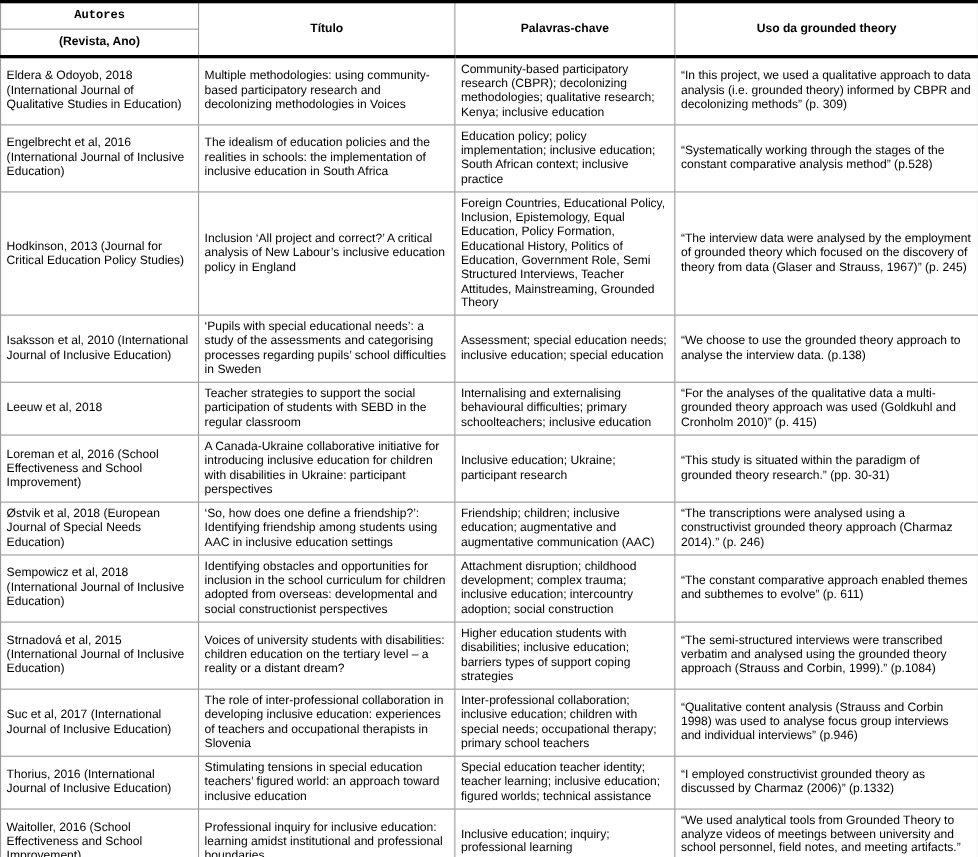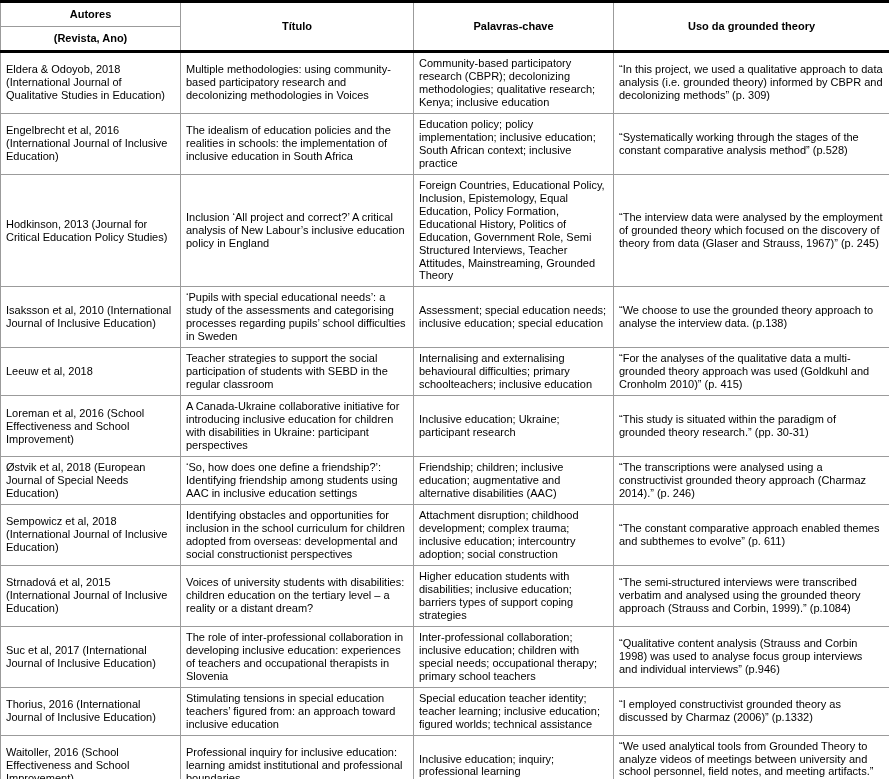--- a/index.html
+++ b/index.html
@@ -39,20 +39,21 @@
     vertical-align: middle;
     padding: 4px 5px;
     background: #ffffff;
   }
   thead th.autores-th { padding: 0; }
   .autores-th .hdr-line {
     padding: 5px 4px;
   }
   .autores-th .hdr-line1 {
     border-bottom: 1px solid #9b9b9b;
+    font-family: Liberation Mono, monospace;
   }
   tbody td {
     border: 1px solid #9b9b9b;
     vertical-align: middle;
     text-align: left;
     padding: 4px 6px 4px 5px;
     word-wrap: break-word;
   }
 </style>
 </head>
@@ -110,21 +111,21 @@
       </tr>
       <tr>
         <td>Loreman et al, 2016 (School Effectiveness and School Improvement)</td>
         <td>A Canada-Ukraine collaborative initiative for introducing inclusive education for children with disabilities in Ukraine: participant perspectives</td>
         <td>Inclusive education; Ukraine; participant research</td>
         <td>“This study is situated within the paradigm of grounded theory research.” (pp. 30-31)</td>
       </tr>
       <tr>
         <td>Østvik et al, 2018 (European Journal of Special Needs Education)</td>
         <td>‘So, how does one define a friendship?’: Identifying friendship among students using AAC in inclusive education settings</td>
-        <td>Friendship; children; inclusive education; augmentative and alternative disabilities (AAC)</td>
+        <td>Friendship; children; inclusive education; augmentative and augmentative communication (AAC)</td>
         <td>“The transcriptions were analysed using a constructivist grounded theory approach (Charmaz 2014).” (p. 246)</td>
       </tr>
       <tr>
         <td>Sempowicz et al, 2018 (International Journal of Inclusive Education)</td>
         <td>Identifying obstacles and opportunities for inclusion in the school curriculum for children adopted from overseas: developmental and social constructionist perspectives</td>
         <td>Attachment disruption; childhood development; complex trauma; inclusive education; intercountry adoption; social construction</td>
         <td>“The constant comparative approach enabled themes and subthemes to evolve” (p. 611)</td>
       </tr>
       <tr>
         <td>Strnadová et al, 2015 (International Journal of Inclusive Education)</td>
@@ -133,21 +134,21 @@
         <td>“The semi-structured interviews were transcribed verbatim and analysed using the grounded theory approach (Strauss and Corbin, 1999).” (p.1084)</td>
       </tr>
       <tr>
         <td>Suc et al, 2017 (International Journal of Inclusive Education)</td>
         <td>The role of inter-professional collaboration in developing inclusive education: experiences of teachers and occupational therapists in Slovenia</td>
         <td>Inter-professional collaboration; inclusive education; children with special needs; occupational therapy; primary school teachers</td>
         <td>“Qualitative content analysis (Strauss and Corbin 1998) was used to analyse focus group interviews and individual interviews” (p.946)</td>
       </tr>
       <tr>
         <td>Thorius, 2016 (International Journal of Inclusive Education)</td>
-        <td>Stimulating tensions in special education teachers’ figured from: an approach toward inclusive education</td>
+        <td>Stimulating tensions in special education teachers’ figured world: an approach toward inclusive education</td>
         <td>Special education teacher identity; teacher learning; inclusive education; figured worlds; technical assistance</td>
         <td>“I employed constructivist grounded theory as discussed by Charmaz (2006)” (p.1332)</td>
       </tr>
       <tr>
         <td>Waitoller, 2016 (School Effectiveness and School Improvement)</td>
         <td>Professional inquiry for inclusive education: learning amidst institutional and professional boundaries</td>
         <td>Inclusive education; inquiry; professional learning</td>
         <td>“We used analytical tools from Grounded Theory to analyze videos of meetings between university and school personnel, field notes, and meeting artifacts.” (p. 62)</td>
       </tr>
     </tbody>

